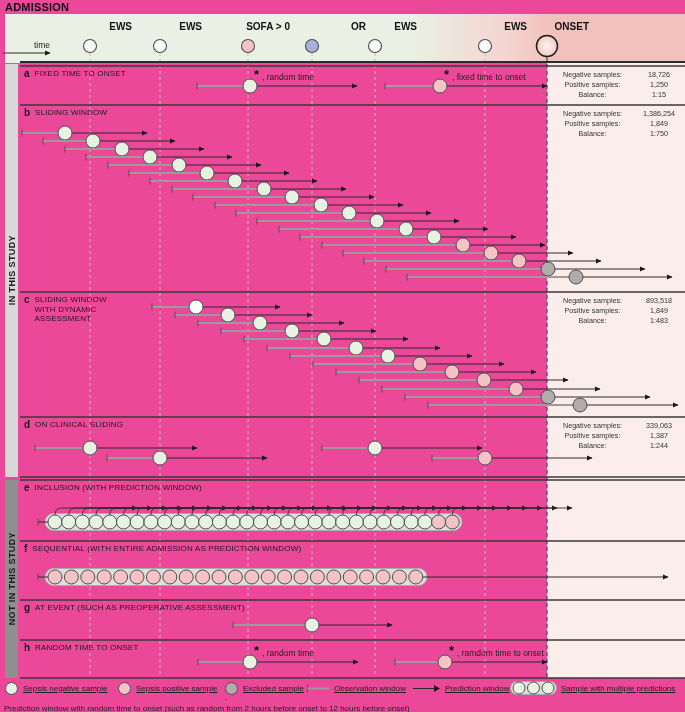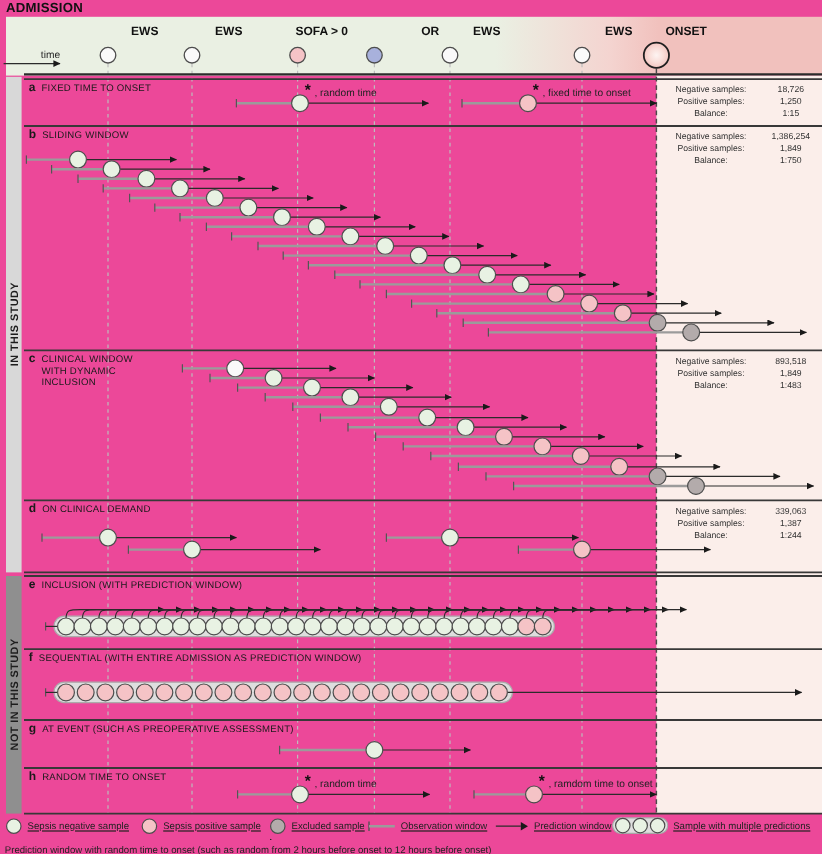--- a/index.html
+++ b/index.html
@@ -362,25 +362,25 @@
   <div class="plabel" style="top:69px">
       <b>a</b>
       <span>FIXED TIME TO ONSET</span>
     </div>
   <div class="plabel" style="top:108px">
       <b>b</b>
       <span>SLIDING WINDOW</span>
     </div>
   <div class="plabel wrap" style="top:295px">
       <b>c</b>
-      <span>CLINICAL WINDOW WITH DYNAMIC INCLUSION</span>
+      <span>SLIDING WINDOW WITH DYNAMIC ASSESSMENT</span>
     </div>
   <div class="plabel" style="top:420px">
       <b>d</b>
-      <span>ON CLINICAL DEMAND</span>
+      <span>ON CLINICAL SLIDING</span>
     </div>
   <div class="plabel" style="top:483px">
       <b>e</b>
       <span>INCLUSION (WITH PREDICTION WINDOW)</span>
     </div>
   <div class="plabel" style="top:544px">
       <b>f</b>
       <span>SEQUENTIAL (WITH ENTIRE ADMISSION AS PREDICTION WINDOW)</span>
     </div>
   <div class="plabel" style="top:603px">

